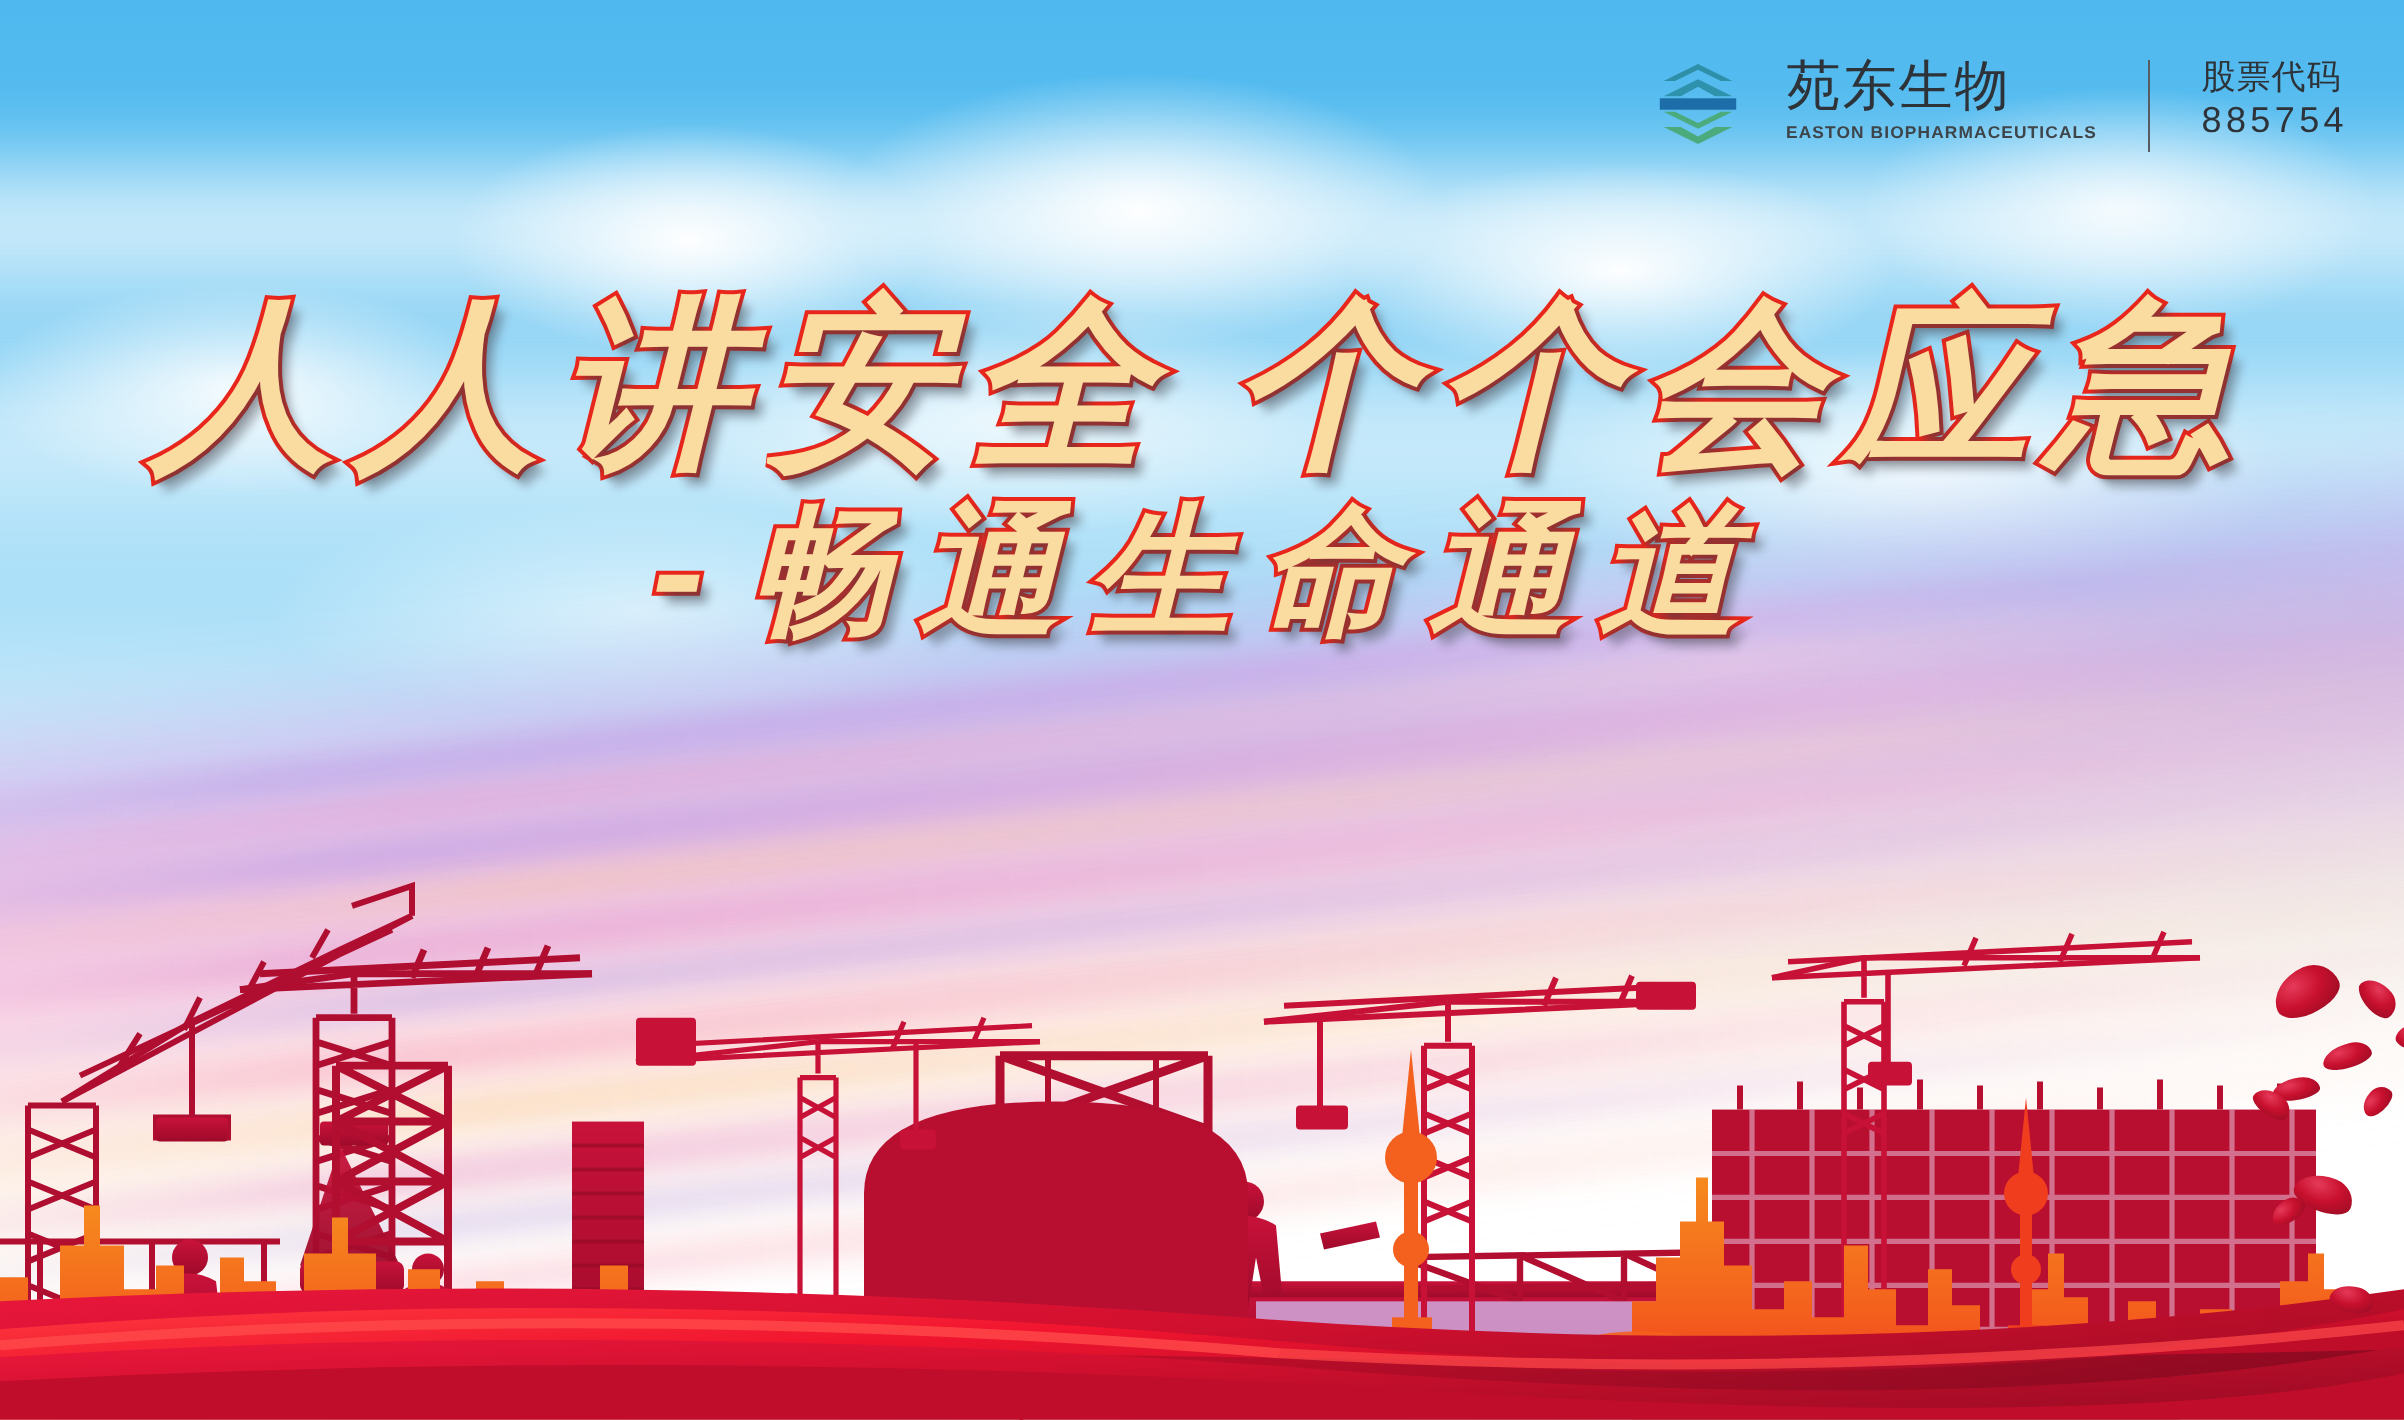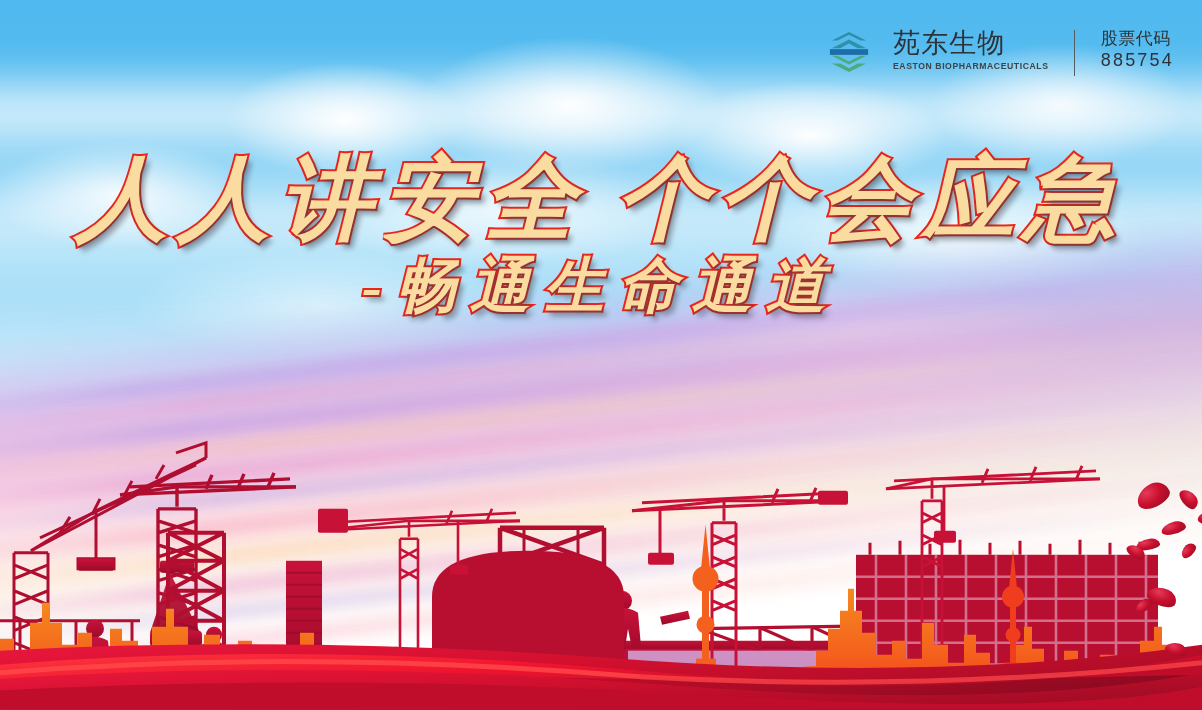--- a/index.html
+++ b/index.html
@@ -168,38 +168,38 @@
     position: absolute;
     left: 0;
     right: 0;
     top: 150px;
     text-align: center;
     z-index: 6;
     user-select: none;
   }
   .hl-line {
     display: block;
-    font-family: Liberation Serif, serif;
+    font-family: Liberation Mono, monospace;
     font-weight: bold;
     font-style: italic;
     color: #fbdca0;
     -webkit-text-stroke: 4px #e8261c;
     paint-order: stroke fill;
     text-shadow:
       5px 6px 5px rgba(60,60,70,0.40),
       2px 3px 2px rgba(70,70,80,0.25);
   }
   .hl-line-1 {
     font-size: 92px;
     letter-spacing: 10px;
     line-height: 1.08;
   }
   .hl-gap { display: inline-block; width: 30px; }
   .hl-line-2 {
-    font-size: 60px;
+    font-size: 71px;
     letter-spacing: 14px;
     line-height: 1.12;
     margin-top: 4px;
   }
 
   .subtitle {
     position: absolute;
     left: 0;
     right: 0;
     top: 410px;

